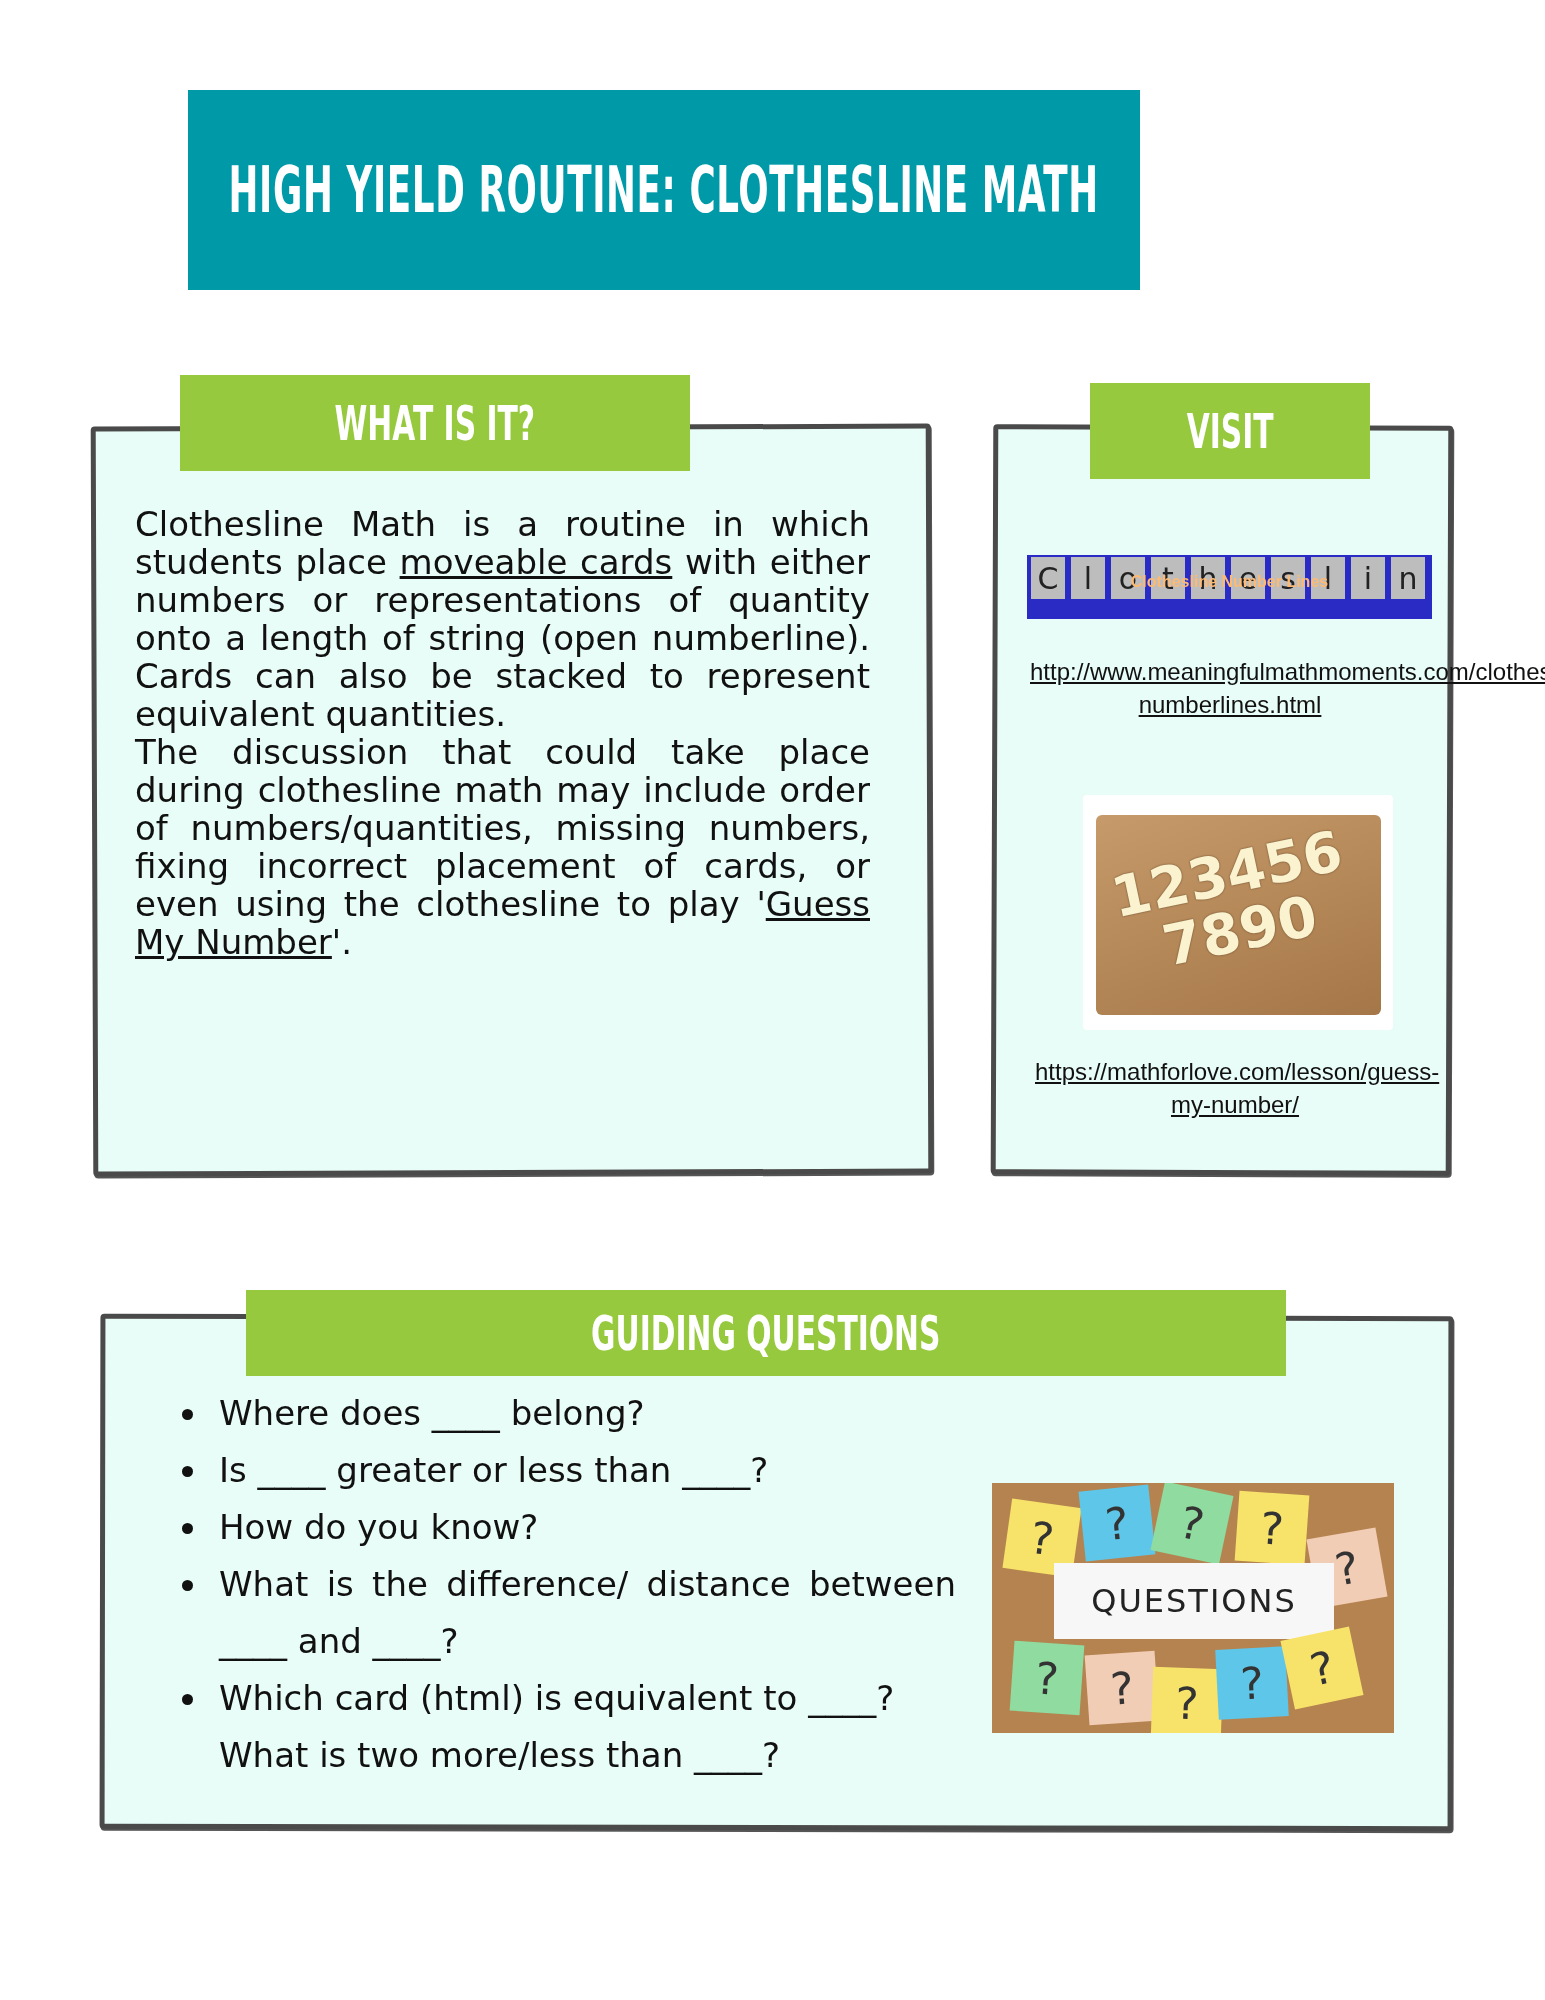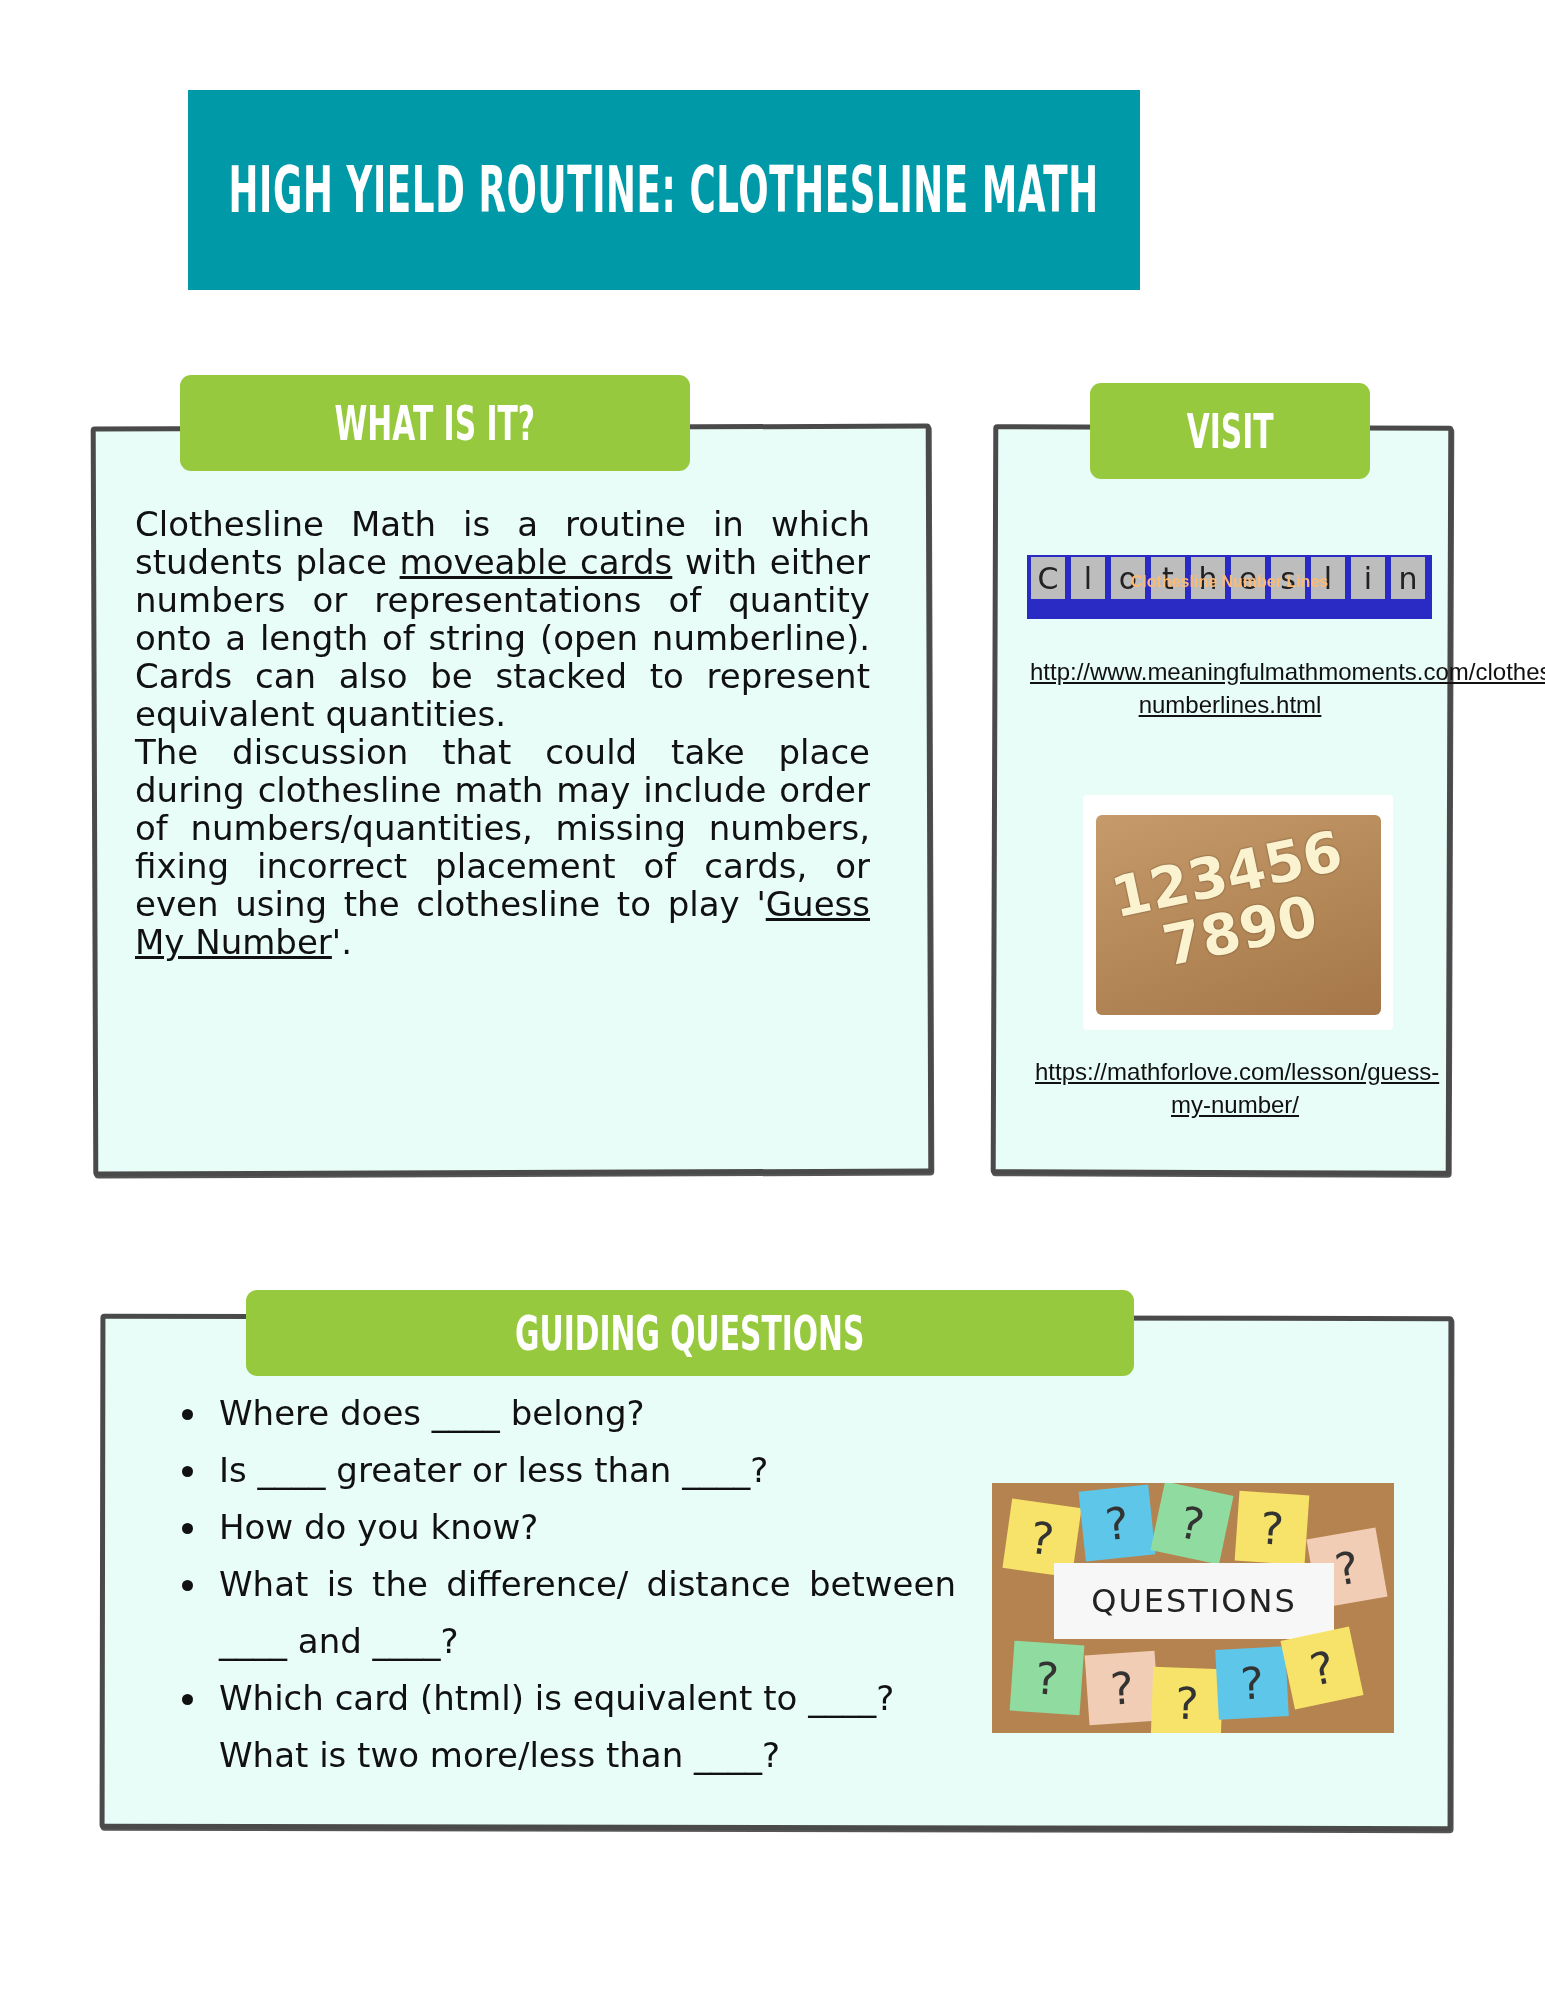--- a/index.html
+++ b/index.html
@@ -3,25 +3,25 @@
 <meta charset="utf-8">
 <style>
   html, body { margin:0; padding:0; background:#ffffff; }
   body { width:1545px; height:2000px; position:relative; overflow:hidden; font-family:"DejaVu Sans", sans-serif; }
   .title-banner { position:absolute; left:188px; top:90px; width:952px; height:200px; background:#0099a8; display:flex; align-items:center; justify-content:center; }
   .title-text { color:#fff; font-family:"DejaVu Sans Condensed","Liberation Sans Narrow","DejaVu Sans", sans-serif; font-weight:bold; font-size:64px; letter-spacing:1px; transform:scaleX(0.62); white-space:nowrap; }
   .card { position:absolute; background:#e8fdf7; border:5px solid #4a4a4a; border-radius:4px; box-shadow:1px 2px 0 #555; }
   .card.what { left:92px; top:425px; width:830px; height:740px; transform:rotate(-0.2deg); }
   .card.visit { left:992px; top:425px; width:450px; height:740px; transform:rotate(0.2deg); }
   .card.guide { left:100px; top:1315px; width:1343px; height:505px; transform:rotate(0.1deg); }
-  .tab { position:absolute; background:#96c93d; display:flex; align-items:center; justify-content:center;border-radius:11px; }
+  .tab { position:absolute; background:#96c93d; display:flex; align-items:center; justify-content:center; }
   .tab-text { color:#fff; font-family:"DejaVu Sans", sans-serif; font-weight:bold; font-size:48px; transform:scaleX(0.62); white-space:nowrap; }
   .tab.what { left:180px; top:375px; width:510px; height:96px; }
   .tab.visit { left:1090px; top:383px; width:280px; height:96px; }
-  .tab.guide { left:246px; top:1290px; width:888px; height:86px; }
+  .tab.guide { left:246px; top:1290px; width:1040px; height:86px; }
   .body-text { position:absolute; left:135px; top:505px; width:735px; font-family:"DejaVu Sans", sans-serif; font-size:34px; line-height:38px; color:#111; text-align:justify; }
   .body-text p { margin:0; }
   .body-text a { color:#111; text-decoration:underline; }
   .banner-img { position:absolute; left:1027px; top:555px; width:405px; height:64px; background:#2a2ac4; overflow:hidden; }
   .banner-img .flags { position:absolute; top:2px; left:4px; display:flex; gap:6px; }
   .banner-img .flag { width:34px; height:42px; background:#bdbdbd; color:#222; font-size:30px; display:flex; align-items:center; justify-content:center; font-family:"DejaVu Sans", sans-serif; }
   .banner-img .caption { position:absolute; left:0; right:0; top:18px; text-align:center; color:#fdba74; font-weight:bold; font-size:16px; font-family:"Liberation Sans", sans-serif; }
   .link { position:absolute; text-align:center; font-family:"Liberation Sans", sans-serif; font-size:24px; line-height:33px; color:#111; text-decoration:underline; }
   .link.one { left:1030px; top:655px; width:400px; }
   .link.two { left:1035px; top:1055px; width:400px; }

